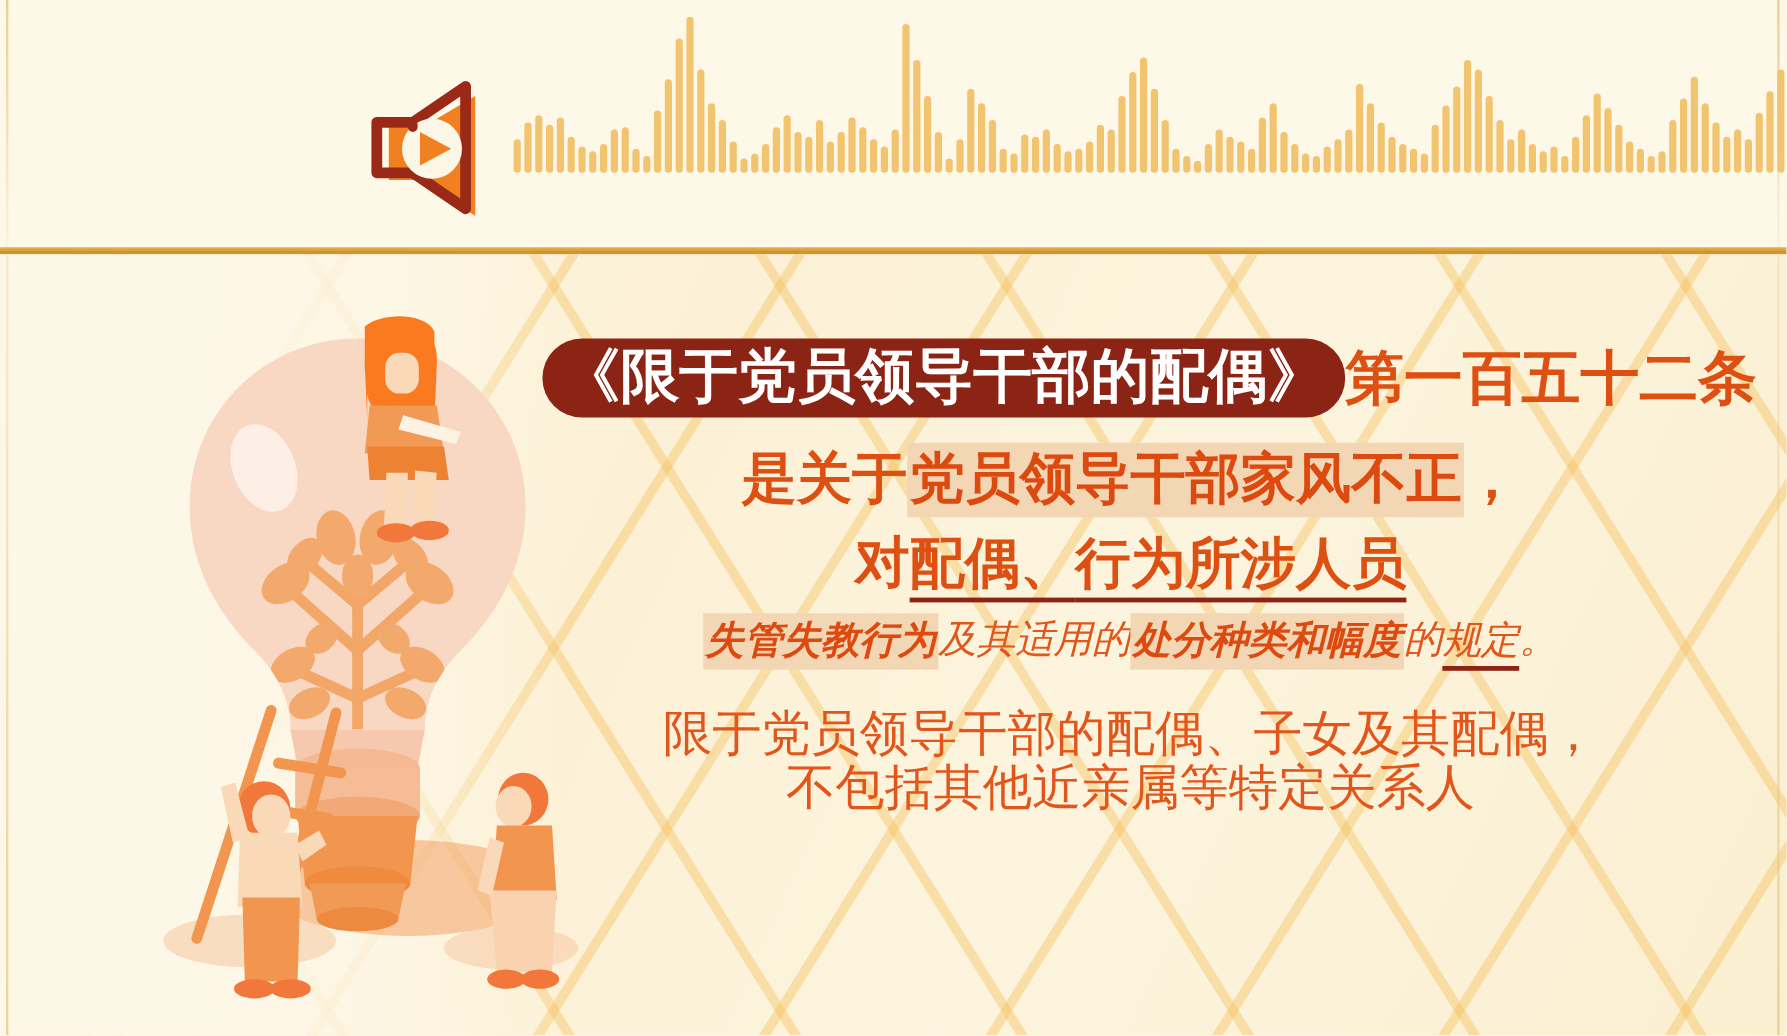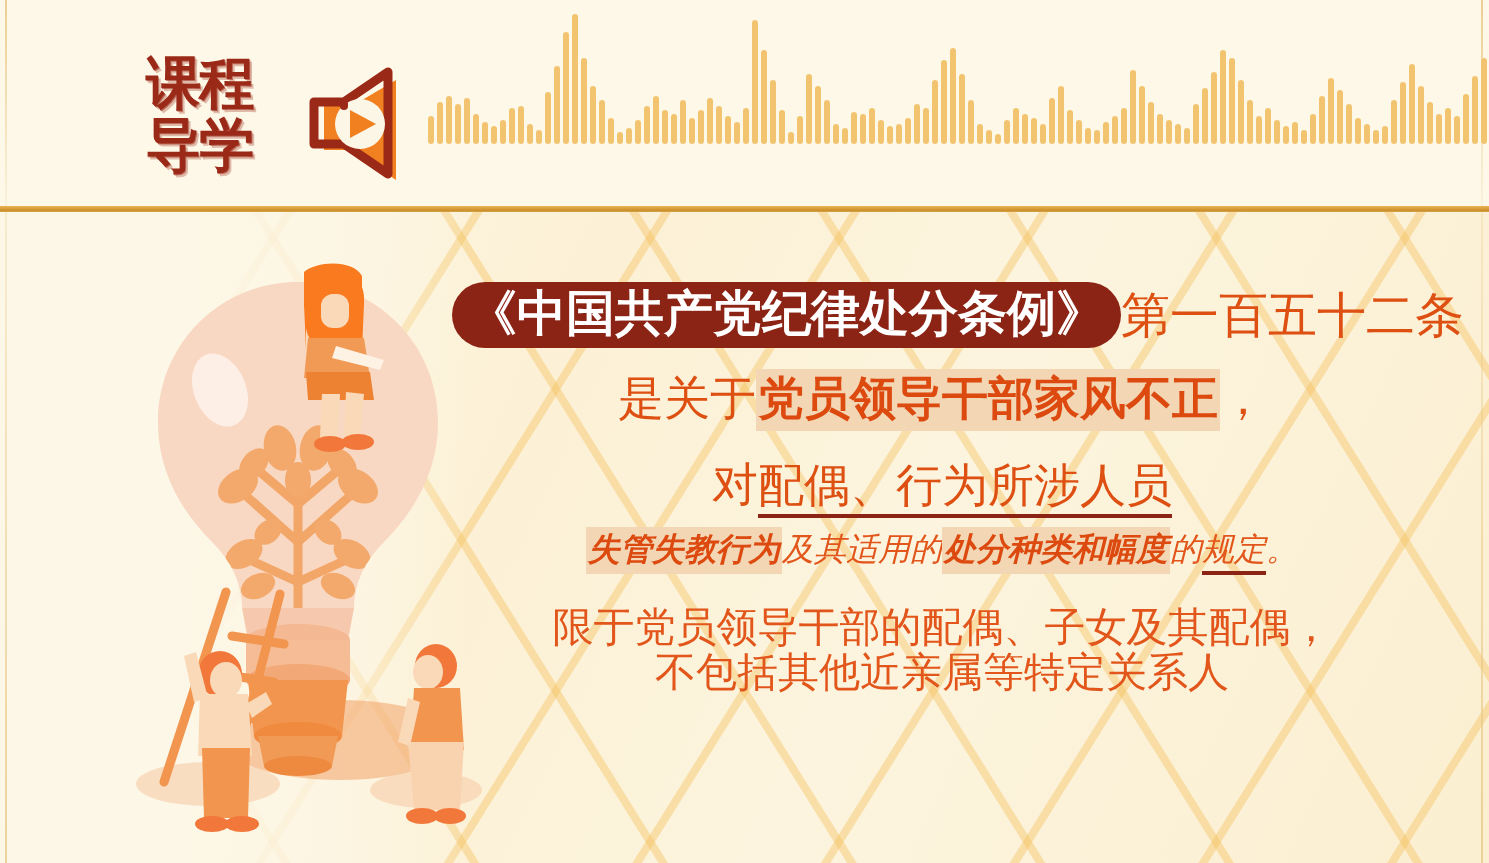--- a/index.html
+++ b/index.html
@@ -153,41 +153,41 @@
     left: 452px; top: 70px;
     width: 980px;
     text-align: center;
   }
   .tline {
     white-space: nowrap;
     line-height: 1;
   }
 
   .l1 { margin-bottom: 24px; font-size: 49px; }
-  .l2 { margin-bottom: 36px; font-size: 46px; }
+  .l2 { margin-bottom: 20px; font-size: 46px; }
   .l3 { margin-bottom: 20px; font-size: 46px; }
   .l4 { margin-bottom: 38px; font-size: 32px; font-style: italic; }
   .l5 { margin-bottom: 14px; font-size: 43px; }
   .l6 { font-size: 41px; }
   .l7 { font-size: 41px; }
 
   .pill {
     display: inline-block;
     background: #8C2416;
     color: #FFFFFF;
     border-radius: 36px;
     padding: 7px 16px 10px 16px;
     font-weight: 700;
     font-family: "Liberation Serif", "DejaVu Serif", serif;
     letter-spacing: 0px;
     vertical-align: middle;
   }
   .ored {
     color: #DE4F12;
-    font-weight: 400;
+    font-weight: 700;
     vertical-align: middle;
   }
   .ored-reg {
     color: #E2561B;
     font-weight: 400;
     vertical-align: middle;
   }
   .hl {
     background: #F3D6B4;
     color: #DD4A10;
@@ -206,24 +206,20 @@
 </style>
 </head>
 <body>
 
 <div class="canvas">
 
   <div class="header">
     <div class="header-vline"></div>
     <div class="header-vline-right"></div>
 
-    <div class="logo">
-      <span class="logo-line">课程</span>
-      <span class="logo-line">导学</span>
-    </div>
 
     <div class="speaker">
       <svg width="120" height="122" viewBox="0 0 120 122" xmlns="http://www.w3.org/2000/svg">
 
         <path d="M24 48 L24 92 L52 92 L96 122 L96 22 L52 48 Z" fill="#F08020"></path>
 
         <path d="M14 44 L14 86 L44 86 L88 116 L88 14 L44 44 Z" fill="none" stroke="#9A2A17" stroke-width="9" stroke-linejoin="round" stroke-linecap="round"></path>
 
         <circle cx="60" cy="66" r="25" fill="#FCF6E6"></circle>
 
@@ -454,21 +450,21 @@
           <path d="M300 456 L290 500 L302 504 L312 460 Z" fill="#FAD9B8"></path>
           <ellipse cx="314" cy="574" rx="16" ry="8" fill="#F2773A"></ellipse>
           <ellipse cx="342" cy="574" rx="16" ry="8" fill="#F2773A"></ellipse>
         </g>
       </svg>
     </div>
 
     <div class="textblock">
 
       <div class="tline l1">
-        <span class="pill">《中国共产党纪律处分条例》</span><span class="ored">第一百五十二条</span>
+        <span class="pill">《限于党员领导干部的配偶》</span><span class="ored">第一百五十二条</span>
       </div>
 
       <div class="tline l2">
         <span class="ored">是关于</span><span class="hl">党员领导干部家风不正</span><span class="ored">，</span>
       </div>
 
       <div class="tline l3">
         <span class="ored">对</span><span class="ored ul">配偶、</span><span class="ored ul">行为所涉人员</span>
       </div>
 

